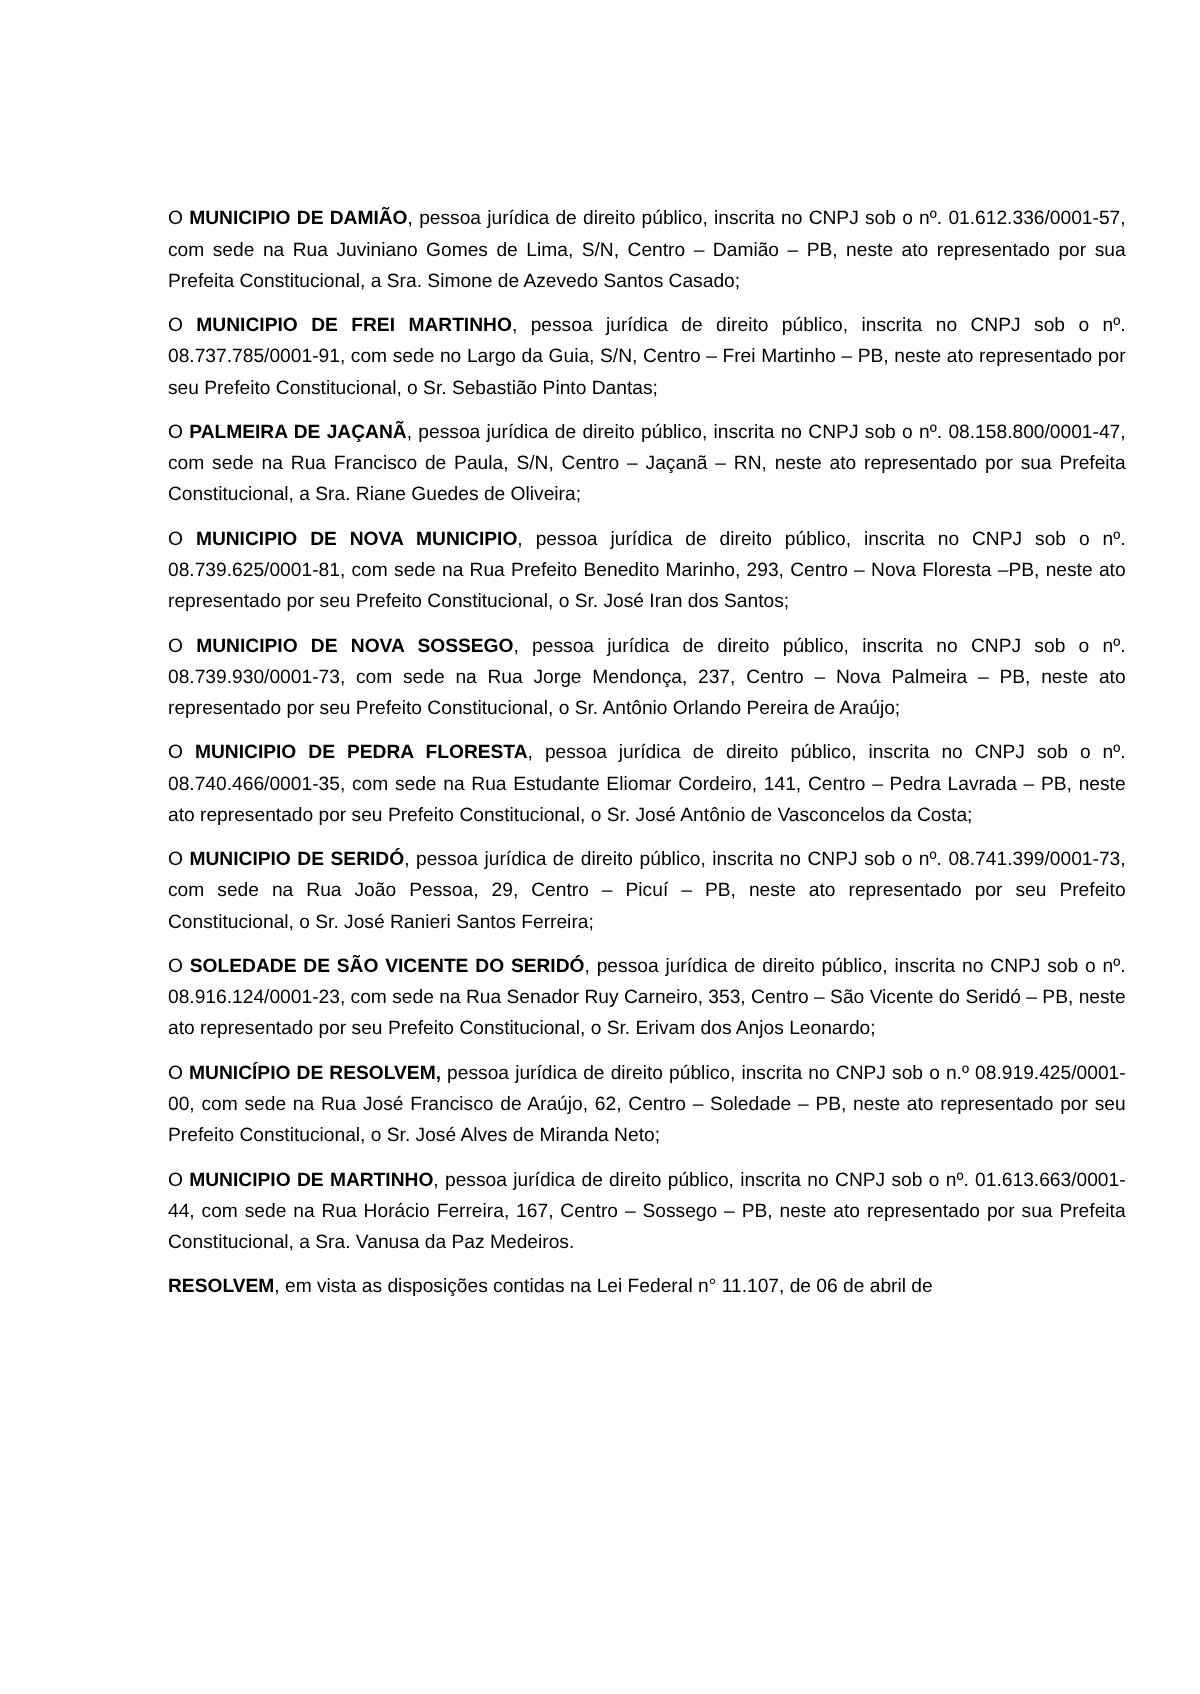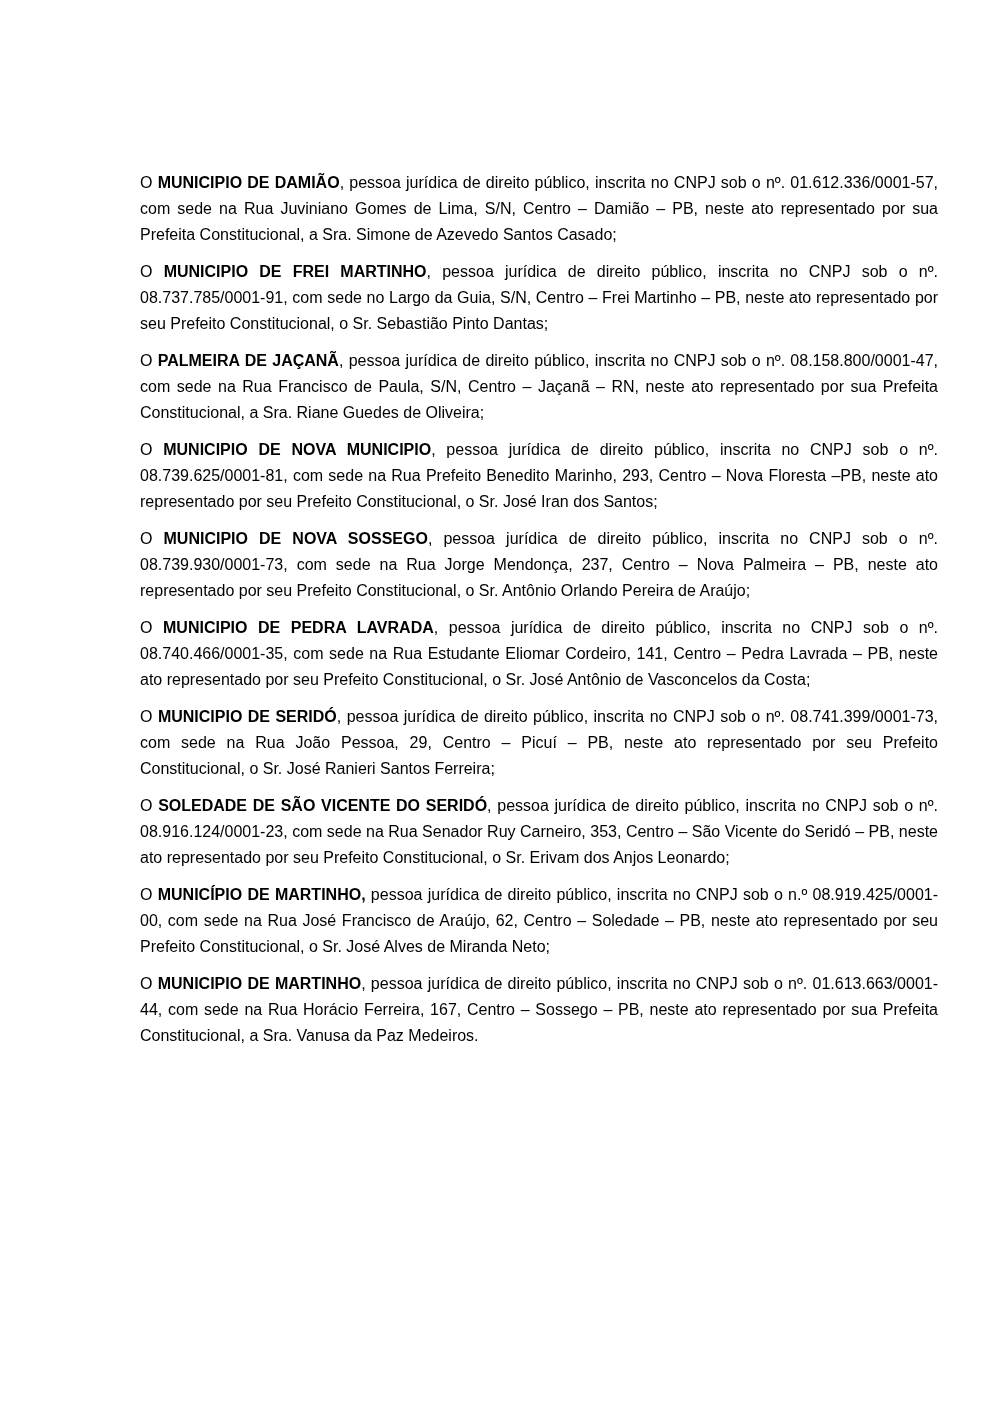--- a/index.html
+++ b/index.html
@@ -36,24 +36,25 @@
   <p><span>O </span><b>MUNICIPIO DE DAMIÃO</b><span>, pessoa jurídica de direito público, inscrita no CNPJ sob o nº. 01.612.336/0001-57, com sede na Rua Juviniano Gomes de Lima, S/N, Centro – Damião – PB, neste ato representado por sua Prefeita Constitucional, a Sra. Simone de Azevedo Santos Casado;</span></p>
 
   <p><span>O </span><b>MUNICIPIO DE FREI MARTINHO</b><span>, pessoa jurídica de direito público, inscrita no CNPJ sob o nº. 08.737.785/0001-91, com sede no Largo da Guia, S/N, Centro – Frei Martinho – PB, neste ato representado por seu Prefeito Constitucional, o Sr. Sebastião Pinto Dantas;</span></p>
 
   <p><span>O </span><b>PALMEIRA DE JAÇANÃ</b><span>, pessoa jurídica de direito público, inscrita no CNPJ sob o nº. 08.158.800/0001-47, com sede na Rua Francisco de Paula, S/N, Centro – Jaçanã – RN, neste ato representado por sua Prefeita Constitucional, a Sra. Riane Guedes de Oliveira;</span></p>
 
   <p><span>O </span><b>MUNICIPIO DE NOVA MUNICIPIO</b><span>, pessoa jurídica de direito público, inscrita no CNPJ sob o nº. 08.739.625/0001-81, com sede na Rua Prefeito Benedito Marinho, 293, Centro – Nova Floresta –PB, neste ato representado por seu Prefeito Constitucional, o Sr. José Iran dos Santos;</span></p>
 
   <p><span>O </span><b>MUNICIPIO DE NOVA SOSSEGO</b><span>, pessoa jurídica de direito público, inscrita no CNPJ sob o nº. 08.739.930/0001-73, com sede na Rua Jorge Mendonça, 237, Centro – Nova Palmeira – PB, neste ato representado por seu Prefeito Constitucional, o Sr. Antônio Orlando Pereira de Araújo;</span></p>
 
-  <p><span>O </span><b>MUNICIPIO DE PEDRA LAVRADA</b><span>, pessoa jurídica de direito público, inscrita no CNPJ sob o nº. 08.740.466/0001-35, com sede na Rua Estudante Eliomar Cordeiro, 141, Centro – Pedra Lavrada – PB, neste ato representado por seu Prefeito Constitucional, o Sr. José Antônio de Vasconcelos da Costa;</span></p>
+  <p><span>O </span><b>MUNICIPIO DE PEDRA FLORESTA</b><span>, pessoa jurídica de direito público, inscrita no CNPJ sob o nº. 08.740.466/0001-35, com sede na Rua Estudante Eliomar Cordeiro, 141, Centro – Pedra Lavrada – PB, neste ato representado por seu Prefeito Constitucional, o Sr. José Antônio de Vasconcelos da Costa;</span></p>
 
   <p><span>O </span><b>MUNICIPIO DE SERIDÓ</b><span>, pessoa jurídica de direito público, inscrita no CNPJ sob o nº. 08.741.399/0001-73, com sede na Rua João Pessoa, 29, Centro – Picuí – PB, neste ato representado por seu Prefeito Constitucional, o Sr. José Ranieri Santos Ferreira;</span></p>
 
   <p><span>O </span><b>SOLEDADE DE SÃO VICENTE DO SERIDÓ</b><span>, pessoa jurídica de direito público, inscrita no CNPJ sob o nº. 08.916.124/0001-23, com sede na Rua Senador Ruy Carneiro, 353, Centro – São Vicente do Seridó – PB, neste ato representado por seu Prefeito Constitucional, o Sr. Erivam dos Anjos Leonardo;</span></p>
 
-  <p><span>O </span><b>MUNICÍPIO DE MARTINHO,</b><span> pessoa jurídica de direito público, inscrita no CNPJ sob o n.º 08.919.425/0001-00, com sede na Rua José Francisco de Araújo, 62, Centro – Soledade – PB, neste ato representado por seu Prefeito Constitucional, o Sr. José Alves de Miranda Neto;</span></p>
+  <p><span>O </span><b>MUNICÍPIO DE RESOLVEM,</b><span> pessoa jurídica de direito público, inscrita no CNPJ sob o n.º 08.919.425/0001-00, com sede na Rua José Francisco de Araújo, 62, Centro – Soledade – PB, neste ato representado por seu Prefeito Constitucional, o Sr. José Alves de Miranda Neto;</span></p>
 
   <p><span>O </span><b>MUNICIPIO DE MARTINHO</b><span>, pessoa jurídica de direito público, inscrita no CNPJ sob o nº. 01.613.663/0001-44, com sede na Rua Horácio Ferreira, 167, Centro – Sossego – PB, neste ato representado por sua Prefeita Constitucional, a Sra. Vanusa da Paz Medeiros.</span></p>
 
+  <p><span></span><b>RESOLVEM</b><span>, em vista as disposições contidas na Lei Federal n° 11.107, de 06 de abril de</span></p>
 
 </div>
 
 </body></html>

